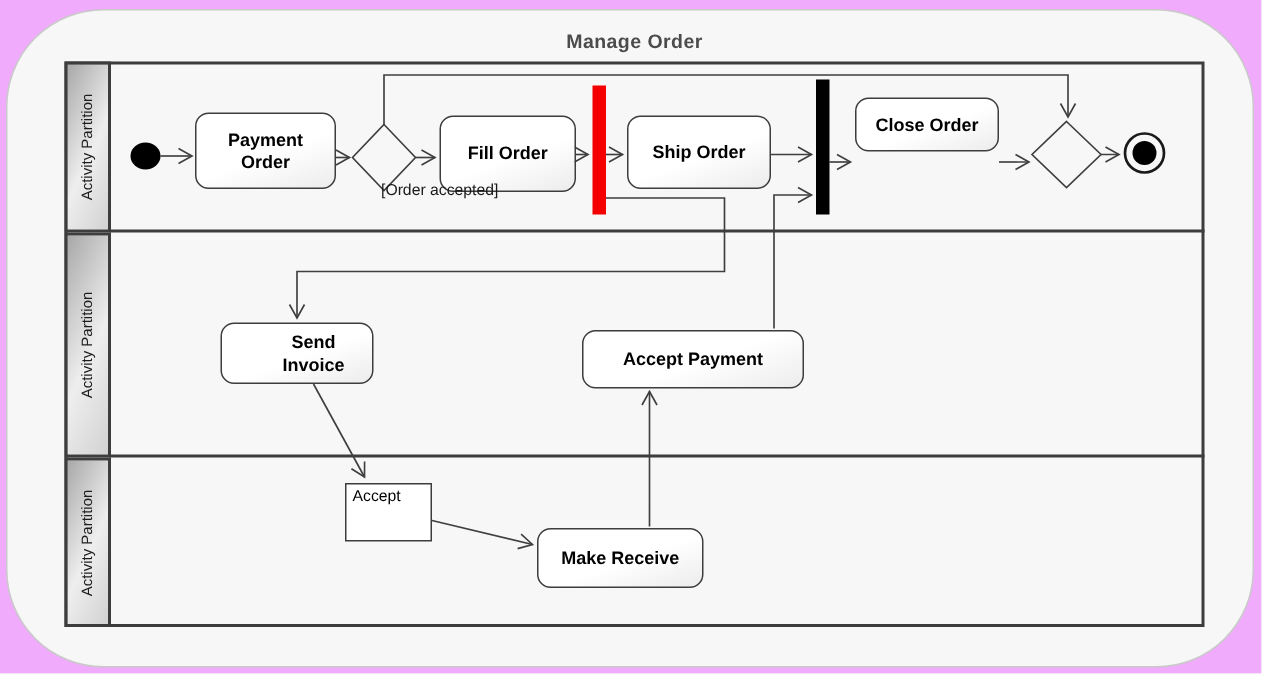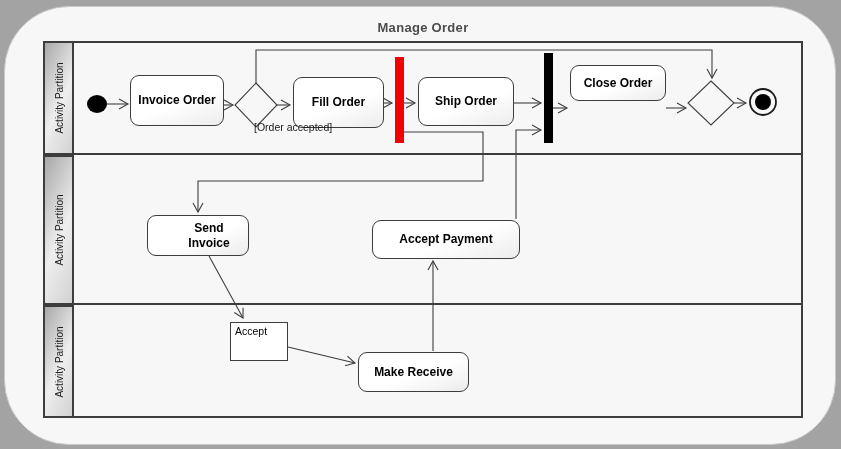--- a/index.html
+++ b/index.html
@@ -1,16 +1,16 @@
 <!DOCTYPE html>
 <html><head>
 <meta charset="utf-8">
 <style>
   html,body{margin:0;padding:0;background:#f7f7f7;}
-  #stage{position:relative;width:841px;height:449px;background:#a3a3a3;
+  #stage{position:relative;width:841px;height:449px;background:#f0abfc;
          font-family:"Liberation Sans",sans-serif;overflow:hidden;}
   .outer{position:absolute;left:4px;top:6px;width:830px;height:437px;
          border:1px solid #c9c9c9;border-radius:65px;background:#f7f7f7;}
   .title{position:absolute;left:43px;top:20px;width:760px;text-align:center;
          font-weight:bold;font-size:13px;color:#4c4c4c;letter-spacing:.3px;}
   .frame{position:absolute;left:43px;top:41px;width:760px;height:377px;
          border:2px solid #3d3d3d;box-sizing:border-box;}
   .lane-head{position:absolute;left:43px;width:31px;box-sizing:border-box;
          border:2px solid #3d3d3d;
          background:linear-gradient(115deg,#a8a8a8 0%,#eeeeee 55%,#d2d2d2 100%);}
@@ -29,21 +29,21 @@
           display:flex;align-items:center;justify-content:center;text-align:center;
           font-weight:bold;font-size:12px;color:#000;line-height:1.2;padding:2px 5px;}
   .object{position:absolute;box-sizing:border-box;border:1.5px solid #3d3d3d;
           background:#fff;font-size:10.5px;color:#000;padding:2px 4px;}
   .guard{position:absolute;font-size:10.5px;color:#1a1a1a;}
   #n-receive{left:130px;top:75px;width:94px;height:51px;}
   #n-fill{left:293px;top:77px;width:91px;height:51px;}
   #n-ship{left:418px;top:77px;width:96px;height:49px;}
   #n-close{left:570px;top:65px;width:96px;height:36px;}
   #n-send{left:147px;top:215px;width:102px;height:41px;padding-left:27px;}
-  #n-accept{left:372px;top:220px;width:148px;height:39px;}
+  #n-accept{left:388px;top:220px;width:148px;height:39px;}
   #n-make{left:358px;top:352px;width:111px;height:40px;}
   #n-invoice{left:230px;top:322px;width:58px;height:39px;}
   #guard1{left:254px;top:121px;}
 </style>
 </head>
 <body>
 
 <div id="stage">
   <div class="outer"></div>
   <div class="title">Manage Order</div>
@@ -89,21 +89,21 @@
 
     <rect x="395" y="57" width="9" height="86" fill="#f40000"></rect>
     <rect x="544" y="53" width="9" height="90" fill="#000000"></rect>
 
     <ellipse cx="97" cy="104" rx="10" ry="9" fill="#000000"></ellipse>
     <circle cx="763" cy="102" r="13" fill="#f7f7f7" stroke="#1a1a1a" stroke-width="1.8"></circle>
     <circle cx="763" cy="102" r="8" fill="#000000"></circle>
   </svg>
 
   <div class="action" id="n-receive">
-    <span>Invoice Order</span>
+    <span>Payment Order</span>
   </div>
   <div class="action" id="n-fill">
     <span>Fill Order</span>
   </div>
   <div class="action" id="n-ship">
     <span>Ship Order</span>
   </div>
   <div class="action" id="n-close">
     <span>Close Order</span>
   </div>

